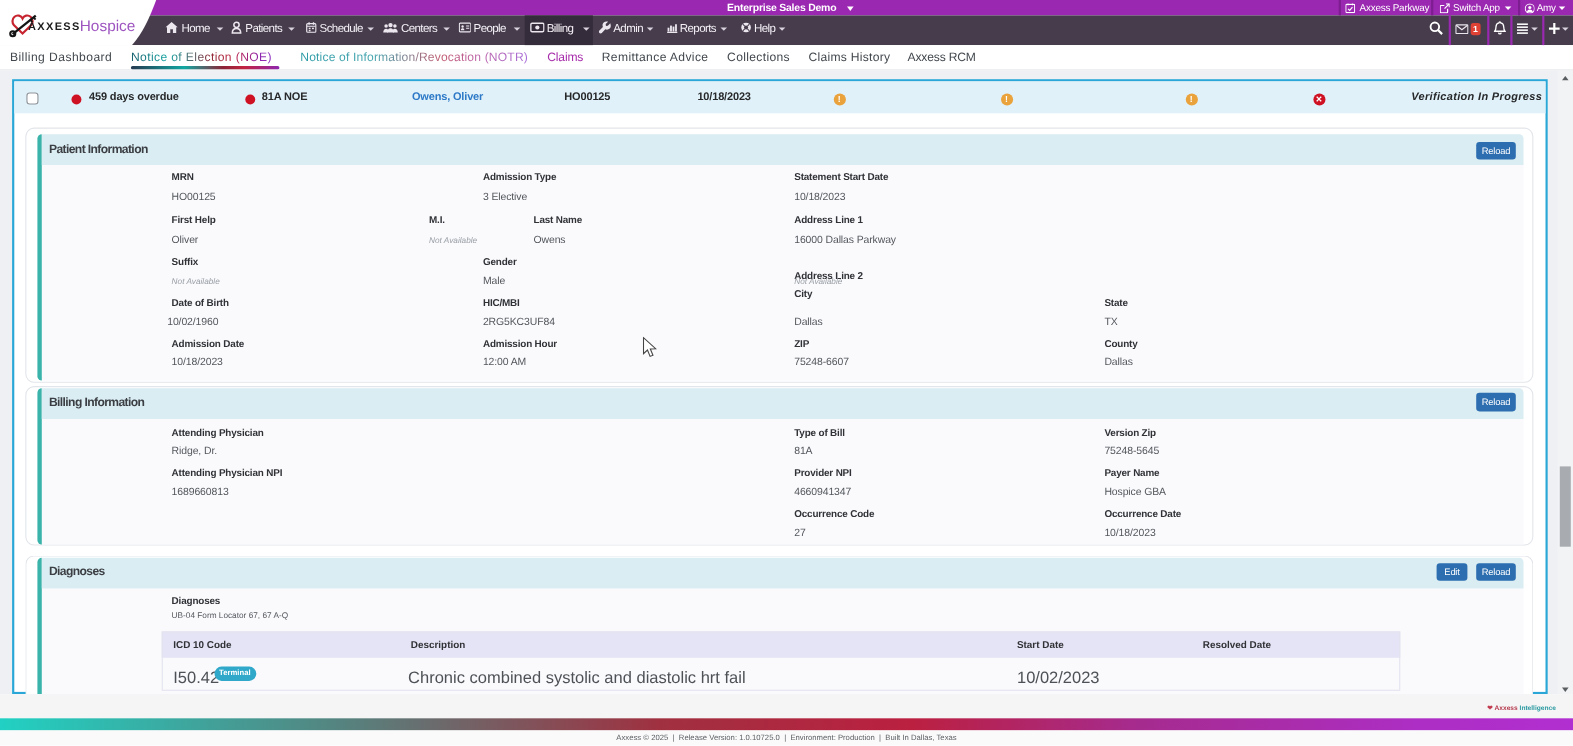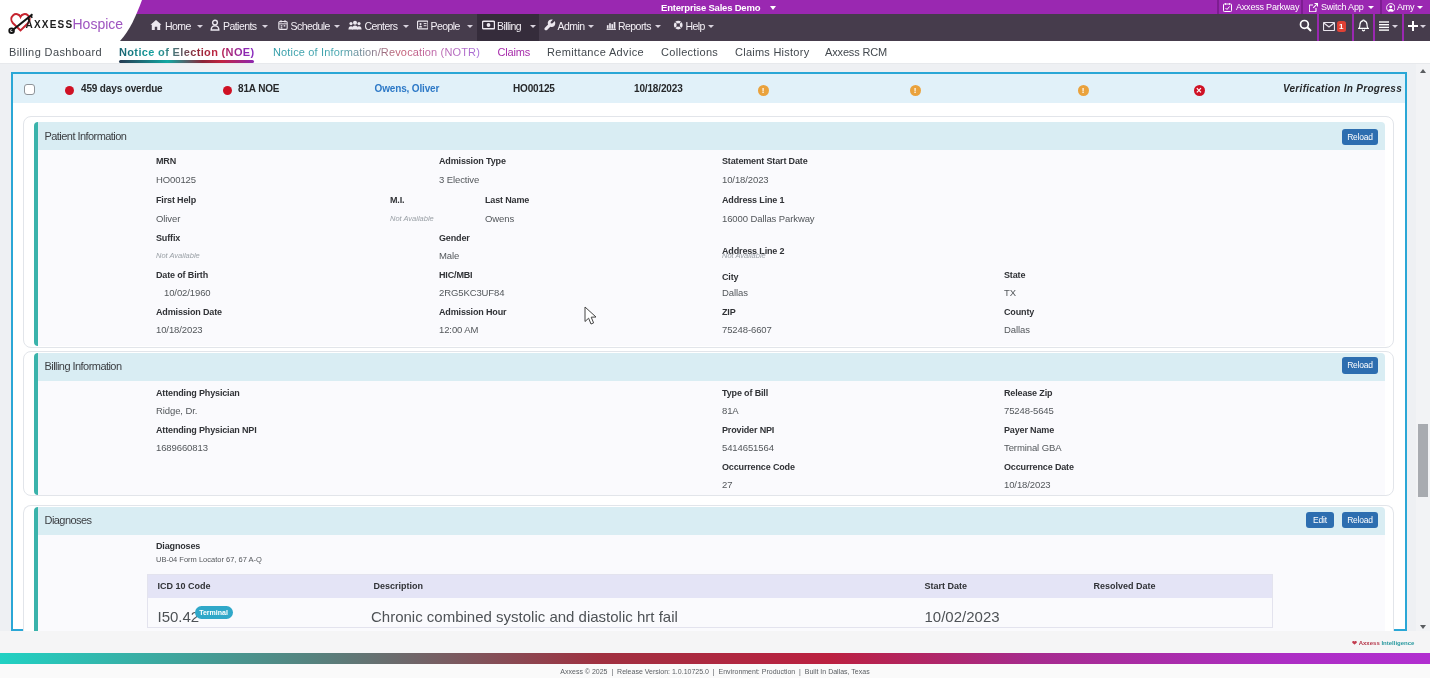--- a/index.html
+++ b/index.html
@@ -12,36 +12,36 @@
 
 #navbar{position:absolute;left:0;top:14px;width:1430px;height:27px;background:#463c4c}
 .navtx{position:absolute;top:20px;color:#f4f0f6;font-size:10.5px;letter-spacing:-0.55px;white-space:nowrap}
 .caret{position:absolute;width:0;height:0;border-left:3px solid transparent;border-right:3px solid transparent;border-top:3.5px solid #d9d3de}
 .navico{position:absolute;top:19px}
 
 #logo{position:absolute;left:0;top:0;width:160px;height:41px}
 
 #tabrow{position:absolute;left:0;top:41px;width:1430px;height:23px;background:#fff;border-bottom:1px solid #e7e9ec}
 .tab{position:absolute;top:45.5px;font-size:11px;letter-spacing:-0.15px;color:#42484e;white-space:nowrap}
-.noe{font-weight:bold;letter-spacing:0.35px;background:linear-gradient(90deg,#19606e 0%,#12a3a0 26%,#56666c 44%,#8c2837 56%,#bf2340 72%,#8e27b0 92%,#8a2ec0 100%);-webkit-background-clip:text;background-clip:text;color:transparent}
+.noe{font-weight:normal;letter-spacing:0.35px;background:linear-gradient(90deg,#19606e 0%,#12a3a0 26%,#56666c 44%,#8c2837 56%,#bf2340 72%,#8e27b0 92%,#8a2ec0 100%);-webkit-background-clip:text;background-clip:text;color:transparent}
 .notr{letter-spacing:0.15px;background:linear-gradient(90deg,#2d9aa6 0%,#44a5ae 32%,#c25a70 62%,#bd64a8 78%,#a76cd9 100%);-webkit-background-clip:text;background-clip:text;color:transparent}
 #noeline{position:absolute;left:119px;top:60px;width:135px;height:3px;border-radius:2px;background:linear-gradient(90deg,#253a52 0%,#12a8a2 36%,#8c2437 62%,#c22340 76%,#8e27b0 100%)}
 
 #contentbg{position:absolute;left:0;top:64px;width:1430px;height:567px;background:#eef0f3}
 #container{position:absolute;left:10.5px;top:72px;width:1396px;height:559px;background:#fff;border:2px solid #2aa7d6}
 
 #odrow{position:absolute;left:12.5px;top:74px;width:1392px;height:28.5px;background:#e1f1f9}
 .odtx{position:absolute;top:82.5px;font-size:10px;font-weight:bold;letter-spacing:-0.15px;color:#26282a;white-space:nowrap}
 .dot{position:absolute;top:85.5px;width:9px;height:9px;border-radius:50%;background:#cf1124}
 .warn{position:absolute;top:85px;width:11px;height:11px;border-radius:50%;background:#eaa23c;color:#fff;font-size:8px;font-weight:bold;text-align:center;line-height:11px}
 
 .card{position:absolute;left:22.5px;width:1371px;background:#fff;border:1px solid #e2e5ea;border-radius:8px}
 .tealbar{position:absolute;width:4.5px;background:#3ab3ab;border-radius:4px 0 0 4px}
 .chead{position:absolute;background:#d9edf3;border-radius:0 4px 0 0}
-.ctitle{position:absolute;font-size:11px;font-weight:normal;letter-spacing:-0.55px;color:#3b3e42;white-space:nowrap}
+.ctitle{position:absolute;font-size:11px;font-weight:bold;letter-spacing:-0.55px;color:#3b3e42;white-space:nowrap}
 .cbody{position:absolute;background:#fafafd}
 .btn{position:absolute;height:16.5px;border-radius:3px;background:#2d6eb0;color:#fff;font-size:8.5px;text-align:center;line-height:16px;letter-spacing:-0.2px}
 .lbl{position:absolute;font-size:9px;font-weight:bold;color:#303236;letter-spacing:-0.15px;line-height:11px;white-space:nowrap}
 .val{position:absolute;font-size:9.5px;color:#53575b;letter-spacing:-0.1px;line-height:11px;white-space:nowrap}
 .na{position:absolute;font-size:7.5px;font-style:italic;color:#9aa0a6;line-height:10px;white-space:nowrap}
 
 #dxtable{position:absolute;left:146.5px;top:573.5px;width:1126px;height:54.5px;border:1px solid #e3e3ee}
 #dxhead{position:absolute;left:146.5px;top:573.5px;width:1126px;height:24.5px;background:#e4e4f6}
 .th{position:absolute;font-size:9px;font-weight:bold;color:#303236;top:580.5px;white-space:nowrap}
 .td{position:absolute;font-size:15px;color:#4e5256;top:607.5px;white-space:nowrap}
@@ -113,48 +113,48 @@
 <div class="val" style="left:485px;top:212.5px">Owens</div>
 <div class="lbl" style="left:722px;top:195px">Address Line 1</div>
 <div class="val" style="left:722px;top:212.5px">16000 Dallas Parkway</div>
 <div class="lbl" style="left:156px;top:232.5px">Suffix</div>
 <div class="na" style="left:156px;top:251px">Not Available</div>
 <div class="lbl" style="left:439px;top:232.5px">Gender</div>
 <div class="val" style="left:439px;top:250px">Male</div>
 <div class="lbl" style="left:722px;top:246px">Address Line 2</div>
 <div class="na" style="left:722px;top:251px">Not Available</div>
 <div class="lbl" style="left:156px;top:269.5px">Date of Birth</div>
-<div class="val" style="left:164px;top:287px">10/02/1960</div>
+<div class="val" style="left:152px;top:287px">10/02/1960</div>
 <div class="lbl" style="left:439px;top:269.5px">HIC/MBI</div>
 <div class="val" style="left:439px;top:287px">2RG5KC3UF84</div>
-<div class="lbl" style="left:722px;top:272px">City</div>
+<div class="lbl" style="left:722px;top:262px">City</div>
 <div class="val" style="left:722px;top:287px">Dallas</div>
 <div class="lbl" style="left:1004px;top:269.5px">State</div>
 <div class="val" style="left:1004px;top:287px">TX</div>
 <div class="lbl" style="left:156px;top:306.5px">Admission Date</div>
 <div class="val" style="left:156px;top:324px">10/18/2023</div>
 <div class="lbl" style="left:439px;top:306.5px">Admission Hour</div>
 <div class="val" style="left:439px;top:324px">12:00 AM</div>
 <div class="lbl" style="left:722px;top:306.5px">ZIP</div>
 <div class="val" style="left:722px;top:324px">75248-6607</div>
 <div class="lbl" style="left:1004px;top:306.5px">County</div>
 <div class="val" style="left:1004px;top:324px">Dallas</div>
 
 <div class="lbl" style="left:156px;top:387.5px">Attending Physician</div>
 <div class="val" style="left:156px;top:405px">Ridge, Dr.</div>
 <div class="lbl" style="left:722px;top:387.5px">Type of Bill</div>
 <div class="val" style="left:722px;top:405px">81A</div>
-<div class="lbl" style="left:1004px;top:387.5px">Release Zip</div>
+<div class="lbl" style="left:1004px;top:387.5px">Version Zip</div>
 <div class="val" style="left:1004px;top:405px">75248-5645</div>
 <div class="lbl" style="left:156px;top:424.5px">Attending Physician NPI</div>
 <div class="val" style="left:156px;top:442px">1689660813</div>
 <div class="lbl" style="left:722px;top:424.5px">Provider NPI</div>
-<div class="val" style="left:722px;top:442px">5414651564</div>
+<div class="val" style="left:722px;top:442px">4660941347</div>
 <div class="lbl" style="left:1004px;top:424.5px">Payer Name</div>
-<div class="val" style="left:1004px;top:442px">Terminal GBA</div>
+<div class="val" style="left:1004px;top:442px">Hospice GBA</div>
 <div class="lbl" style="left:722px;top:461.5px">Occurrence Code</div>
 <div class="val" style="left:722px;top:479px">27</div>
 <div class="lbl" style="left:1004px;top:461.5px">Occurrence Date</div>
 <div class="val" style="left:1004px;top:479px">10/18/2023</div>
 
 <div class="lbl" style="left:156px;top:541px">Diagnoses</div>
 <div style="position:absolute;left:156px;top:555px;font-size:7.5px;color:#55585c;white-space:nowrap">UB-04 Form Locator 67, 67 A-Q</div>
 <div id="dxhead"></div>
 <div id="dxtable"></div>
 <div class="th" style="left:157.5px">ICD 10 Code</div>

